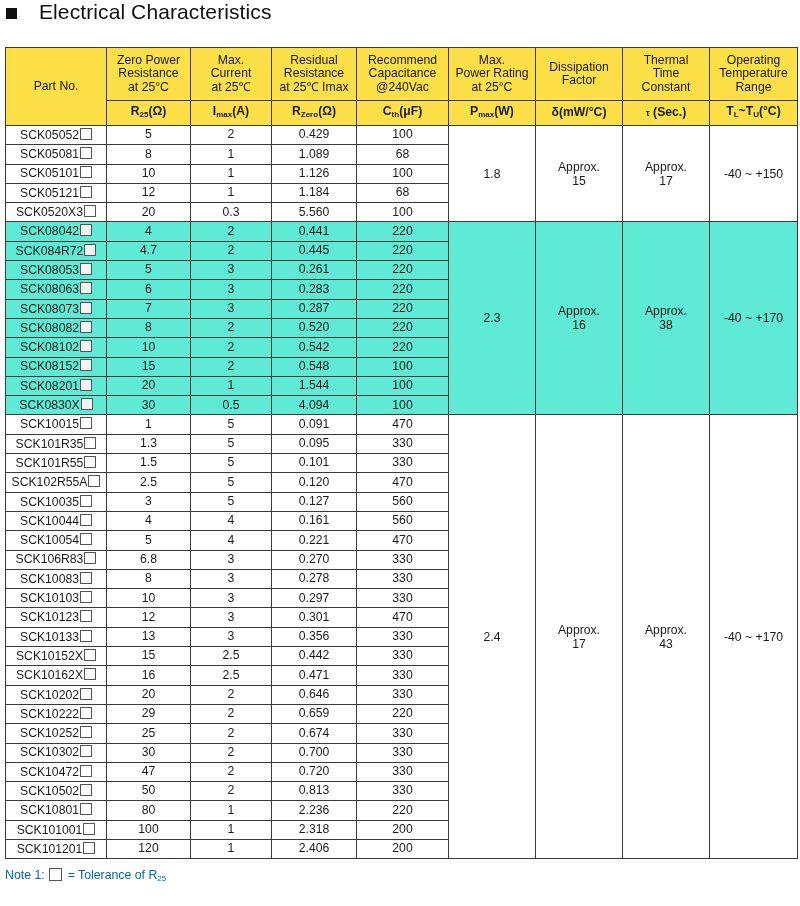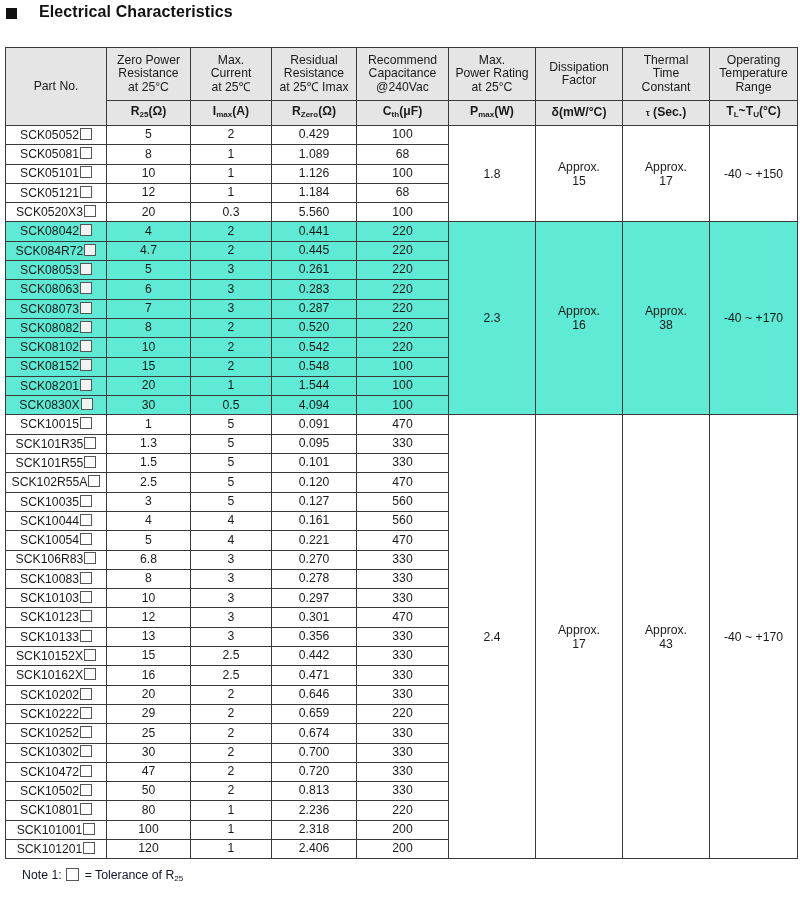--- a/index.html
+++ b/index.html
@@ -1,37 +1,37 @@
 <!DOCTYPE html>
 <html><head>
   <meta charset="utf-8">
   <style>
     html, body { margin: 0; padding: 0; background: #ffffff; }
     body { width: 800px; height: 906px; position: relative; overflow: hidden;
            font-family: "Liberation Sans", sans-serif; color: #1a1a1a; }
     .title { position: absolute; left: 6px; top: 0px; height: 24px; display: flex; align-items: center; }
     .title .sq { width: 11px; height: 11px; background: #111; display: inline-block; margin-right: 22px; margin-top: 2px; }
-    .title .txt { font-size: 16px; font-weight: bold; color: #111; letter-spacing: 0.1px; }
+    .title .txt { font-size: 21px; font-weight: normal; color: #111; letter-spacing: 0.1px; }
 
     table.spec { position: absolute; left: 5px; top: 47px; border-collapse: collapse; table-layout: fixed;
                  width: 792px; font-size: 12.2px; }
     table.spec td, table.spec th { border: 1px solid #3a3a3a; padding: 0; text-align: center; vertical-align: middle;
                  font-weight: normal; line-height: 13.5px; overflow: hidden; white-space: nowrap; }
-    table.spec thead th { background: #e5e5e5; }
+    table.spec thead th { background: #fde047; }
     table.spec thead tr.h1 th { height: 52px; white-space: normal; }
     table.spec thead tr.h2 th { height: 24px; font-weight: bold; }
     table.spec tbody td { height: 18.3px; }
     tbody.g2 td { background: #5eead4; }
     .sub { font-size: 8px; vertical-align: -2px; }
     .tol { display: inline-block; width: 10px; height: 10px; border: 1px solid #555; vertical-align: -1px; margin-left: 1px; background: #fff; }
     tbody.g2 .tol { background: #f2f2f2; }
     .tau { font-size: 9px; }
     .merged { white-space: normal !important; line-height: 14px !important; margin-left: 16px; }
 
-    .notes { position: absolute; left: 22px; top: 866px; font-size: 12.3px; line-height: 18px; color: #0f172a; }
+    .notes { position: absolute; left: 5px; top: 866px; font-size: 12.3px; line-height: 18px; color: #0369a1; }
     .notes .tol { width: 11px; height: 11px; margin: 0 6px 0 4px; vertical-align: -2px; }
   </style>
 </head>
 <body>
 
 <div class="title">
   <span class="sq"></span>
   <span class="txt">Electrical Characteristics</span>
 </div>
 

